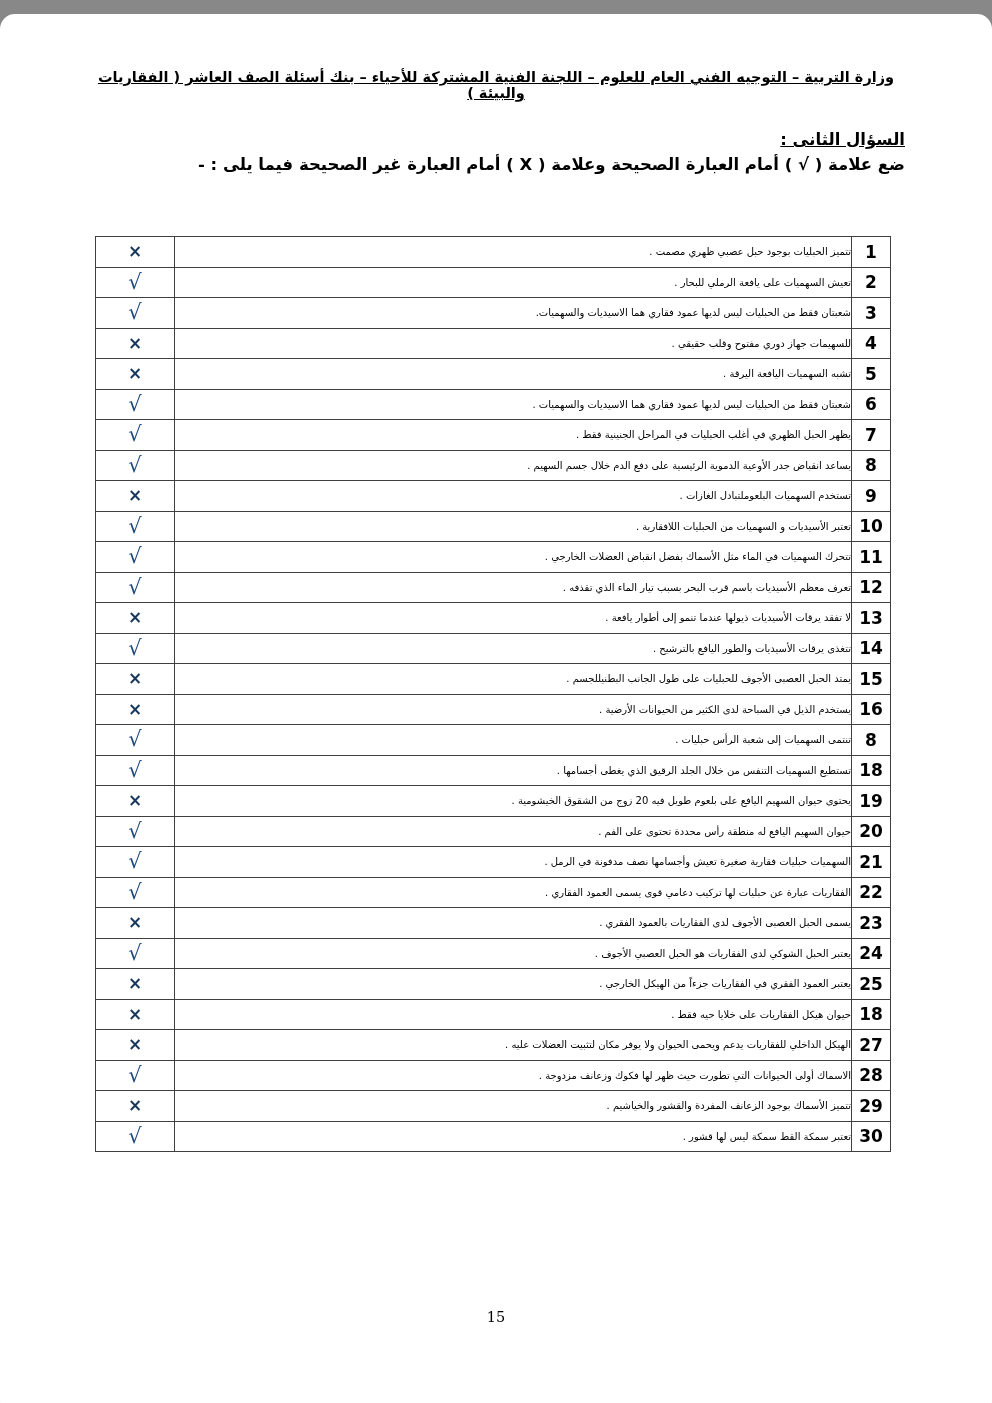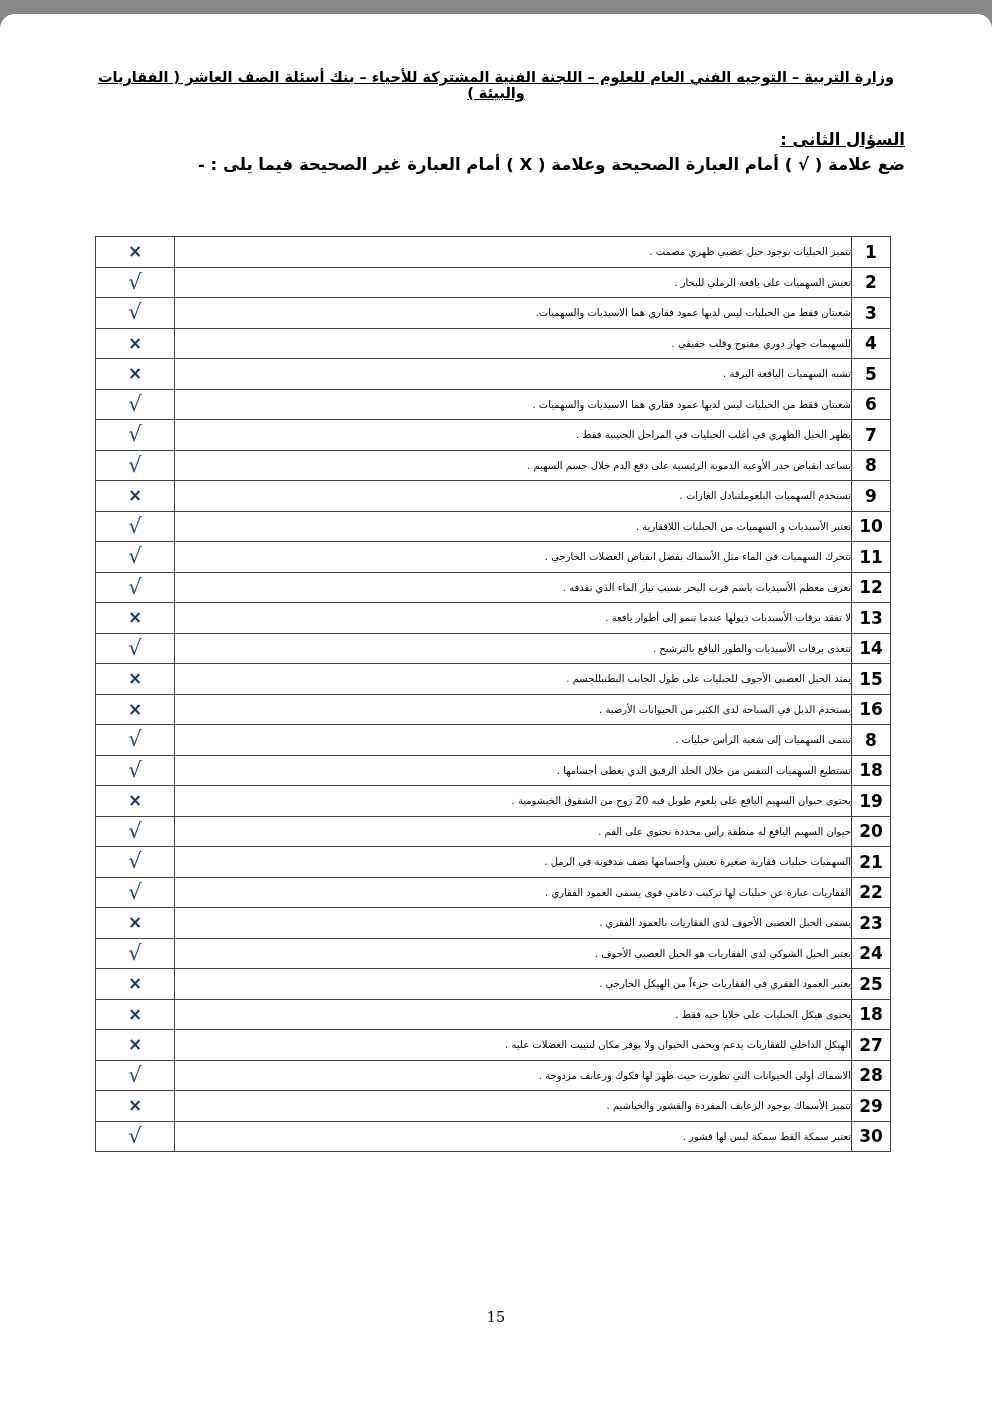--- a/index.html
+++ b/index.html
@@ -305,21 +305,21 @@
     <tr>
       <td class="c-num">25</td>
       <td class="c-stmt">يعتبر العمود الفقري في الفقاريات جزءاً من الهيكل الخارجي .</td>
       <td class="c-mark">
         <span class="mark-cross">×</span>
       </td>
     </tr>
 
     <tr>
       <td class="c-num">18</td>
-      <td class="c-stmt">يحتوى هيكل الحبليات على خلايا حيه فقط .</td>
+      <td class="c-stmt">حيوان هيكل الفقاريات على خلايا حيه فقط .</td>
       <td class="c-mark">
         <span class="mark-cross">×</span>
       </td>
     </tr>
 
     <tr>
       <td class="c-num">27</td>
       <td class="c-stmt">الهيكل الداخلي للفقاريات يدعم ويحمى الحيوان ولا يوفر مكان لتثبيت العضلات عليه .</td>
       <td class="c-mark">
         <span class="mark-cross">×</span>

